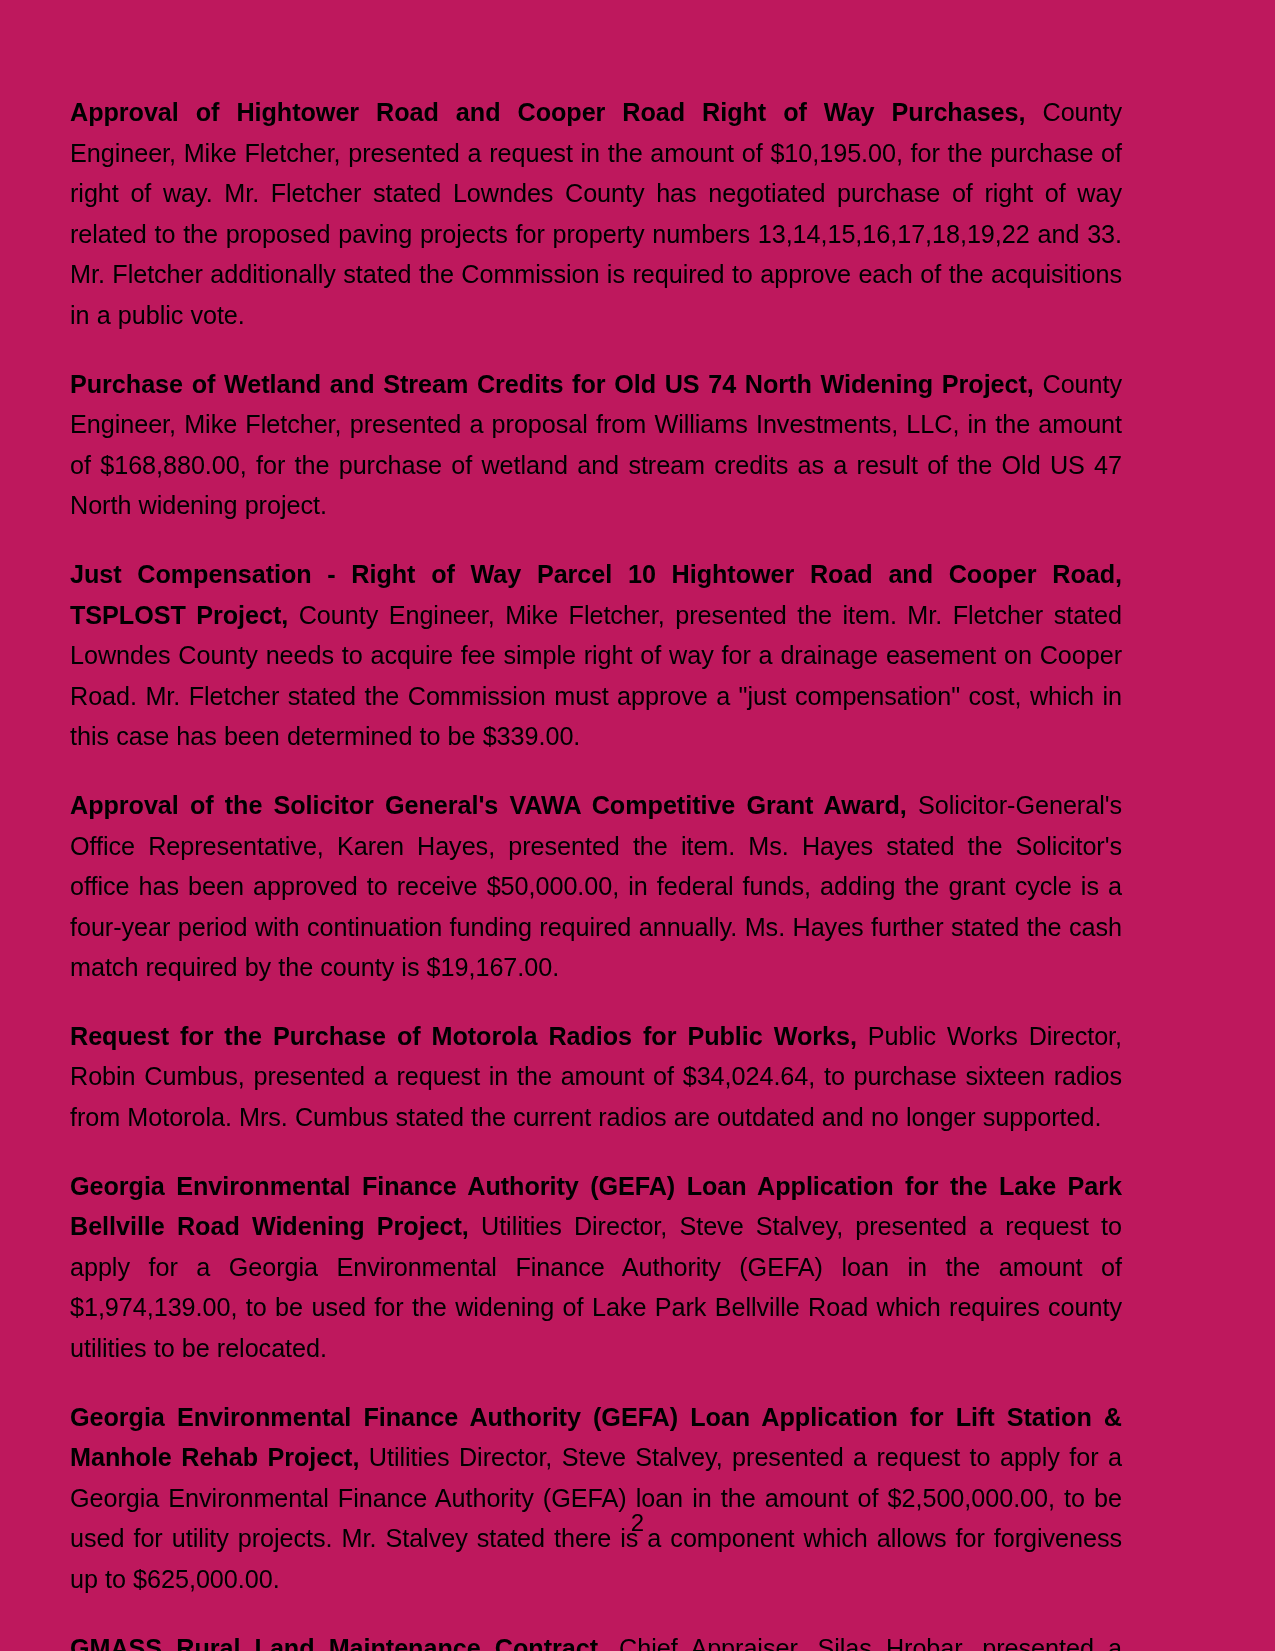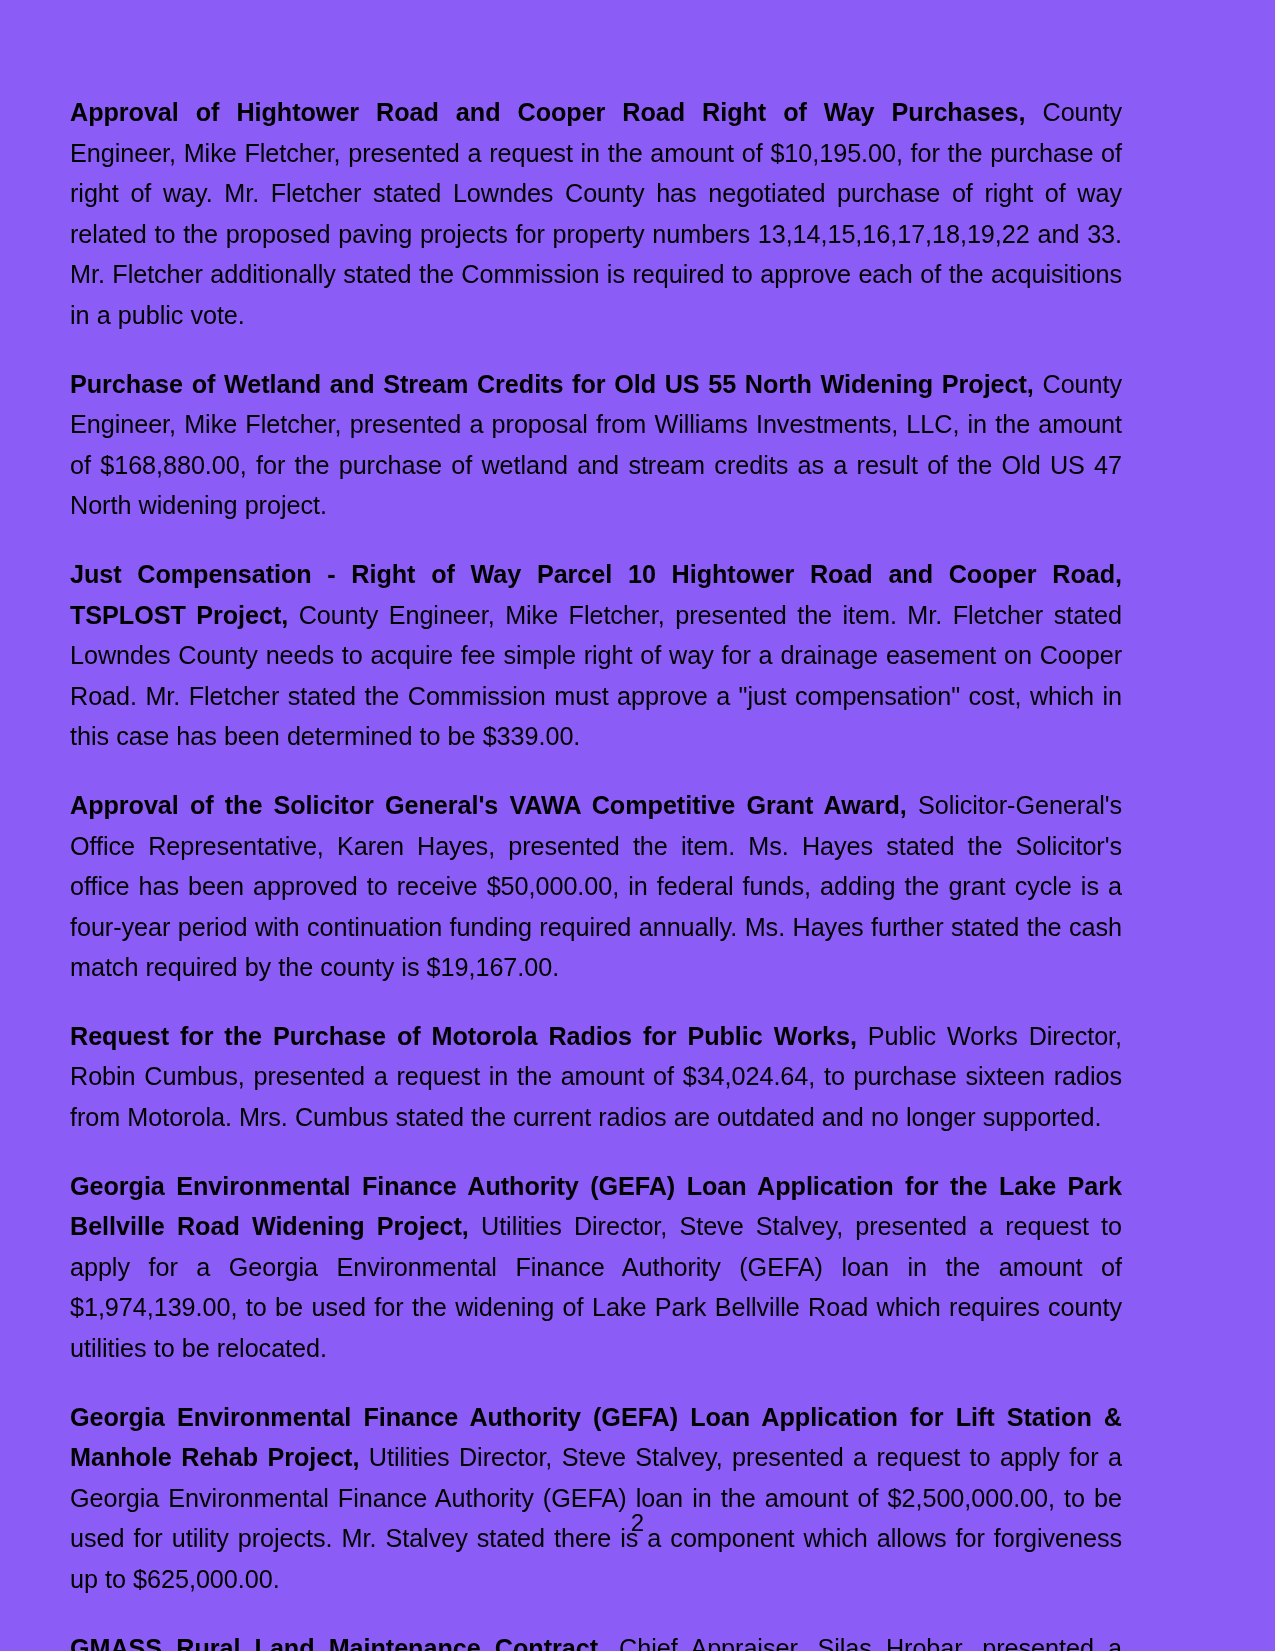--- a/index.html
+++ b/index.html
@@ -8,21 +8,21 @@
     background: #ffffff;
   }
   body {
     font-family: "Liberation Sans", sans-serif;
     color: #000000;
   }
   .page {
     position: relative;
     width: 1275px;
     height: 1651px;
-    background: #8b5cf6;
+    background: #be185d;
     box-sizing: border-box;
     overflow: hidden;
   }
   .content {
     position: absolute;
     left: 70px;
     top: 92px;
     width: 1052px;
   }
   .para {
@@ -52,21 +52,21 @@
 </style>
 </head>
 <body>
 
 <div class="page">
 
   <div class="content">
 
     <p class="para"><span class="lead">Approval of Hightower Road and Cooper Road Right of Way Purchases,</span><span> County Engineer, Mike Fletcher, presented a request in the amount of $10,195.00, for the purchase of right of way.  Mr. Fletcher stated Lowndes County has negotiated purchase of right of way related to the proposed paving projects for property numbers 13,14,15,16,17,18,19,22 and 33.  Mr. Fletcher additionally stated the Commission is required to approve each of the acquisitions in a public vote.</span></p>
 
-    <p class="para"><span class="lead">Purchase of Wetland and Stream Credits for Old US 55 North Widening Project,</span><span> County Engineer, Mike Fletcher, presented a proposal from Williams Investments, LLC, in the amount of $168,880.00, for the purchase of wetland and stream credits as a result of the Old US 47 North widening project.</span></p>
+    <p class="para"><span class="lead">Purchase of Wetland and Stream Credits for Old US 74 North Widening Project,</span><span> County Engineer, Mike Fletcher, presented a proposal from Williams Investments, LLC, in the amount of $168,880.00, for the purchase of wetland and stream credits as a result of the Old US 47 North widening project.</span></p>
 
     <p class="para"><span class="lead">Just Compensation - Right of Way Parcel 10 Hightower Road and Cooper Road, TSPLOST Project,</span><span> County Engineer, Mike Fletcher, presented the item.  Mr. Fletcher stated Lowndes County needs to acquire fee simple right of way for a drainage easement on Cooper Road.  Mr. Fletcher stated the Commission must approve a "just compensation" cost, which in this case has been determined to be $339.00.</span></p>
 
     <p class="para"><span class="lead">Approval of the Solicitor General's VAWA Competitive Grant Award,</span><span> Solicitor-General's Office Representative, Karen Hayes, presented the item.  Ms. Hayes stated the Solicitor's office has been approved to receive $50,000.00, in federal funds, adding the grant cycle is a four-year period with continuation funding required annually.  Ms. Hayes further stated the cash match required by the county is $19,167.00.</span></p>
 
     <p class="para"><span class="lead">Request for the Purchase of Motorola Radios for Public Works,</span><span> Public Works Director, Robin Cumbus, presented a request in the amount of $34,024.64, to purchase sixteen radios from Motorola.  Mrs. Cumbus stated the current radios are outdated and no longer supported.</span></p>
 
     <p class="para"><span class="lead">Georgia Environmental Finance Authority (GEFA) Loan Application for the Lake Park Bellville Road Widening Project,</span><span> Utilities Director, Steve Stalvey, presented a request to apply for a Georgia Environmental Finance Authority (GEFA) loan in the amount of $1,974,139.00, to be used for the widening of Lake Park Bellville Road which requires county utilities to be relocated.</span></p>
 
     <p class="para"><span class="lead">Georgia Environmental Finance Authority (GEFA) Loan Application for Lift Station &amp; Manhole Rehab Project,</span><span> Utilities Director, Steve Stalvey, presented a request to apply for a Georgia Environmental Finance Authority (GEFA) loan in the amount of $2,500,000.00, to be used for utility projects.  Mr. Stalvey stated there is a component which allows for forgiveness up to $625,000.00.</span></p>

